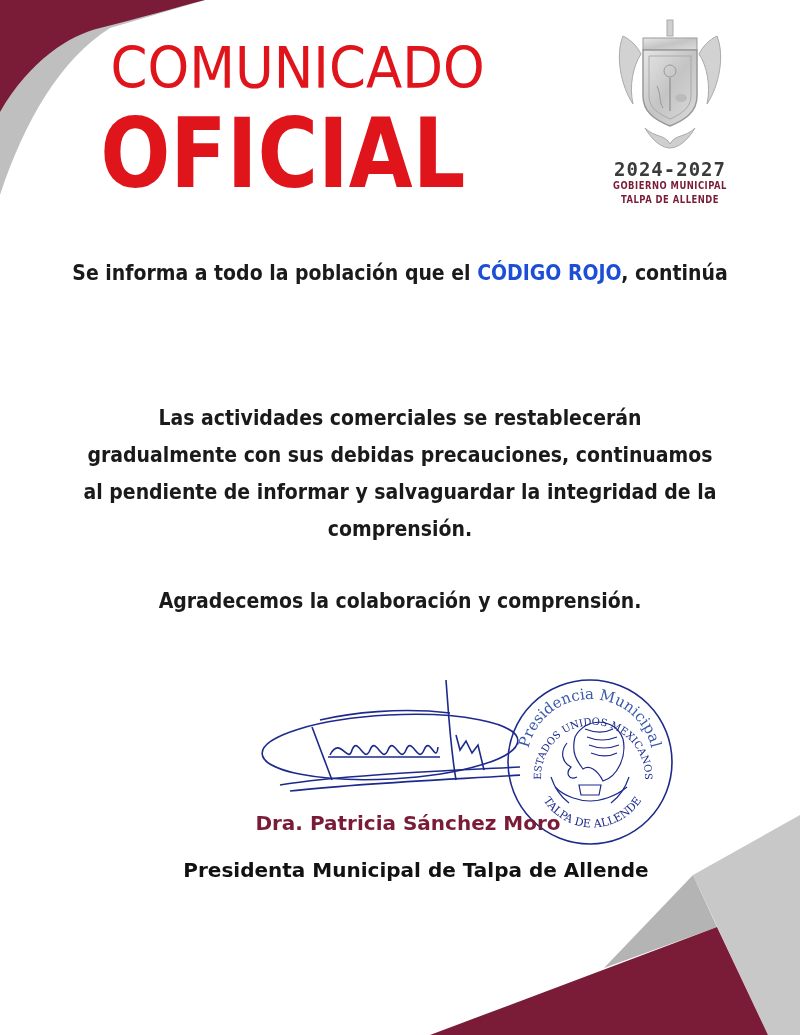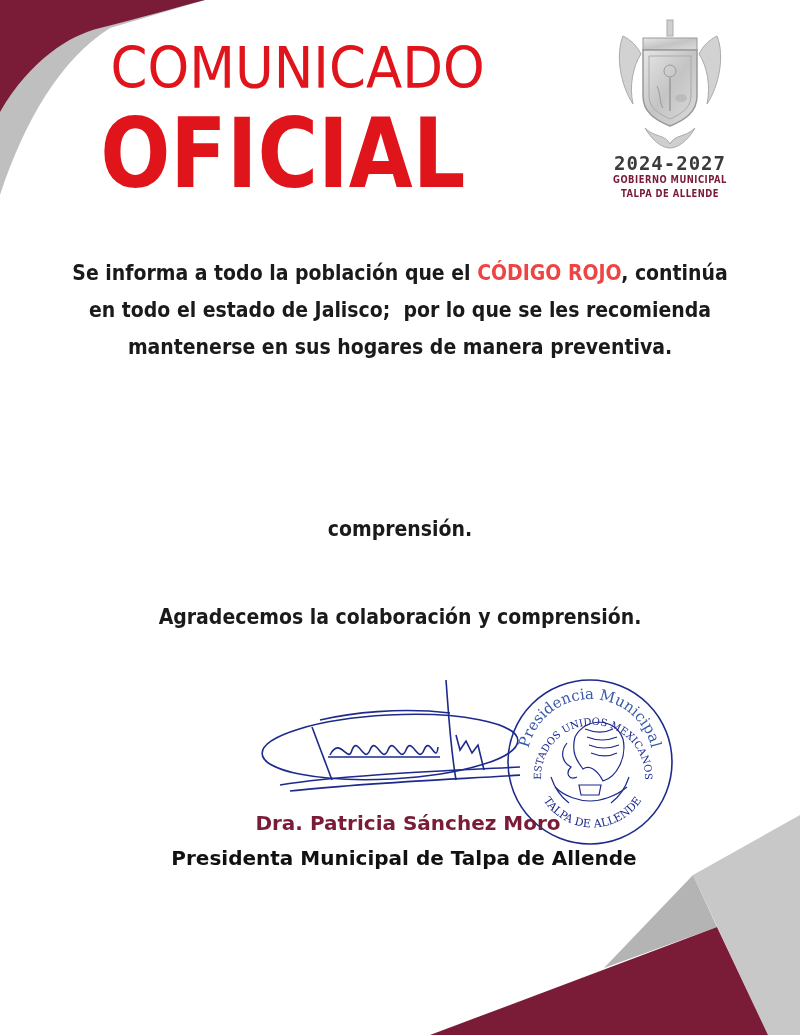--- a/index.html
+++ b/index.html
@@ -13,47 +13,47 @@
     position: absolute; left: 100px; width: 425px; text-align: center;
     color: #e0151c; margin: 0;
     font-family: "DejaVu Sans", sans-serif;
   }
   .title-top { top: 38px; font-size: 57px; font-weight: normal; letter-spacing: 0px; line-height: 60px; transform: scaleX(0.93); transform-origin: left center; }
   .title-bottom { top: 102px; font-size: 96px; font-weight: bold; line-height: 104px; transform: scaleX(0.86); transform-origin: left center; left: 100px; }
   .logo { position: absolute; left: 600px; top: 16px; width: 140px; height: 205px; text-align: center; }
   .logo svg { display: block; margin: 0 auto; }
   .logo .years {
     font-family: "DejaVu Sans Mono", monospace; font-weight: bold;
-    font-size: 19px; color: #3b3b3b; letter-spacing: 1px; margin-top: 2px; line-height: 20px;
+    font-size: 19px; color: #3b3b3b; letter-spacing: 1px; margin-top: 8px; line-height: 20px;
   }
   .logo .gov {
     font-family: "DejaVu Sans Condensed", "DejaVu Sans", sans-serif; font-weight: bold;
     font-size: 11px; color: #7a1c38; letter-spacing: 0.6px; line-height: 14px;
     transform: scaleX(0.85);
   }
   .body-text {
     position: absolute; left: 30px; width: 740px; text-align: center;
     font-family: "DejaVu Sans Condensed", "DejaVu Sans", sans-serif;
     font-weight: bold; color: #1a1a1a; font-size: 21px; line-height: 37px; margin: 0;
   }
   .p1 { top: 255px; }
   .p2 { top: 400px; }
-  .p3 { top: 583px; margin-top: 16px; }
-  .red { color: #ef4444; }
+  .p3 { top: 583px; }
+  .red { color: #1d4ed8; }
   .signature { position: absolute; left: 260px; top: 675px; width: 260px; height: 130px; }
   .stamp { position: absolute; left: 505px; top: 677px; width: 170px; height: 170px; }
   .sig-name {
     position: absolute; left: 150px; width: 500px; text-align: center; top: 800px;
     font-family: "DejaVu Sans", sans-serif; font-weight: bold;
     font-size: 20px; color: #7a1c38; margin: 8px; line-height: 30px;
   }
   .sig-role {
     position: absolute; left: 110px; width: 580px; text-align: center; top: 839px;
     font-family: "DejaVu Sans", sans-serif; font-weight: bold;
-    font-size: 20px; color: #111; margin: 4px; line-height: 30px;
+    font-size: 20px; color: #111; margin: 16px; line-height: 30px;
   }
 </style>
 </head>
 <body>
 
 <svg class="deco" viewBox="0 0 800 1035" xmlns="http://www.w3.org/2000/svg">
 
   <path d="M0,195 C25,120 60,60 110,28 L205,0 L0,0 Z" fill="#bfbfbf"></path>
 
   <path d="M0,112 C30,60 70,35 100,28 C140,18 175,8 205,0 L0,0 Z" fill="#7a1c38"></path>
@@ -94,28 +94,27 @@
 
     <path d="M30,112 C40,122 50,118 55,128 C60,118 70,122 80,112 C72,126 62,132 55,132 C48,132 38,126 30,112 Z" fill="#cfcfcf" stroke="#aaa"></path>
   </svg>
   <div class="years">2024-2027</div>
   <div class="gov">GOBIERNO MUNICIPAL</div>
   <div class="gov">TALPA DE ALLENDE</div>
 </div>
 
 <p class="body-text p1">
   <span>Se informa a todo la población que el </span><span class="red">CÓDIGO ROJO</span><span>, continúa</span><br>
-  <span style="white-space:pre">en todo el estado de Jalisco;  por lo que se les recomienda</span><br>
-  <span>mantenerse en sus hogares de manera preventiva.</span>
+  <br>
 </p>
 
 <p class="body-text p2">
-  <br>
-  <br>
-  <br>
+  <span>Las actividades comerciales se restablecerán</span><br>
+  <span>gradualmente con sus debidas precauciones, continuamos</span><br>
+  <span>al pendiente de informar y salvaguardar la integridad de la</span><br>
   <span>comprensión.</span>
 </p>
 
 <p class="body-text p3">Agradecemos la colaboración y comprensión.</p>
 
 <svg class="signature" viewBox="0 0 260 130" xmlns="http://www.w3.org/2000/svg">
   <g fill="none" stroke="#1d2a8c" stroke-width="1.6">
     <ellipse cx="130" cy="72" rx="128" ry="32" transform="rotate(-3 130 72)"></ellipse>
     <path d="M60,45 C90,38 140,32 190,38"></path>
     <path d="M52,52 L72,105"></path>

